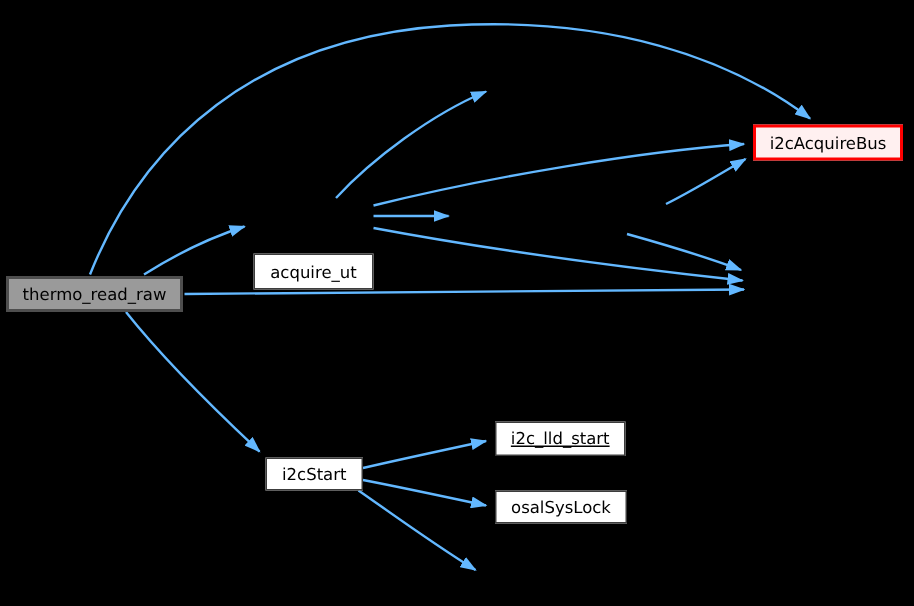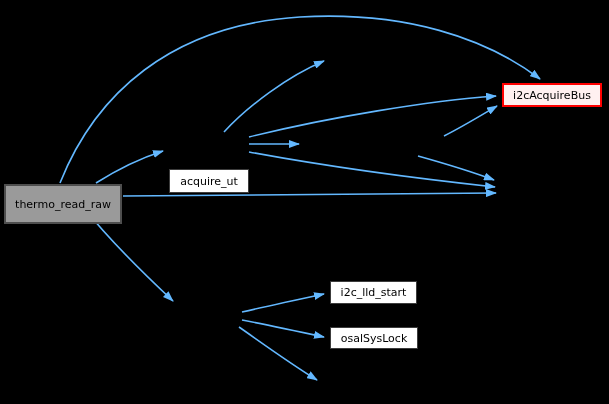--- a/index.html
+++ b/index.html
@@ -68,28 +68,29 @@
     <path class="edge" d="M 249,137 C 330,117 428,101 496,96" marker-end="url(#arrow)"></path>
     <path class="edge" d="M 249,144 L 299,144" marker-end="url(#arrow)"></path>
     <path class="edge" d="M 249,152 C 335,168 430,180 495,187" marker-end="url(#arrow)"></path>
     <path class="edge" d="M 444,136 C 462,127 480,116 497,106" marker-end="url(#arrow)"></path>
     <path class="edge" d="M 418,156 C 443,163 470,171 494,180" marker-end="url(#arrow)"></path>
     <path class="edge" d="M 242,312 C 268,306 296,300 324,294" marker-end="url(#arrow)"></path>
     <path class="edge" d="M 242,320 C 268,325 296,331 324,337" marker-end="url(#arrow)"></path>
     <path class="edge" d="M 239,327 C 262,343 288,362 317,380" marker-end="url(#arrow)"></path>
   </svg>
 
-  <div class="node focus" style="left:4px;top:184px;width:118px;height:40px;">thermo_read_raw</div>
+  <div class="node focus" style="left:4px;top:184px;width:118px;height:24px;">thermo_read_raw</div>
 
   <div class="node" style="left:169px;top:133px;width:80px;height:24px;margin-top:36px;">acquire_ut</div>
 
 
 
   <div class="node red" style="left:502px;top:83px;width:100px;height:24px;">i2cAcquireBus</div>
 
 
+  <div class="node" style="left:177px;top:305px;width:65px;height:22px;">i2cStart</div>
 
-  <div class="node" style="left:330px;top:281px;width:87px;height:23px;">i2c_lld_start</div>
+  <div class="node" style="left:330px;top:281px;width:87px;height:23px;text-decoration:underline;">i2c_lld_start</div>
 
   <div class="node" style="left:330px;top:327px;width:88px;height:22px;">osalSysLock</div>
 
 
 </div>
 
 </body></html>

